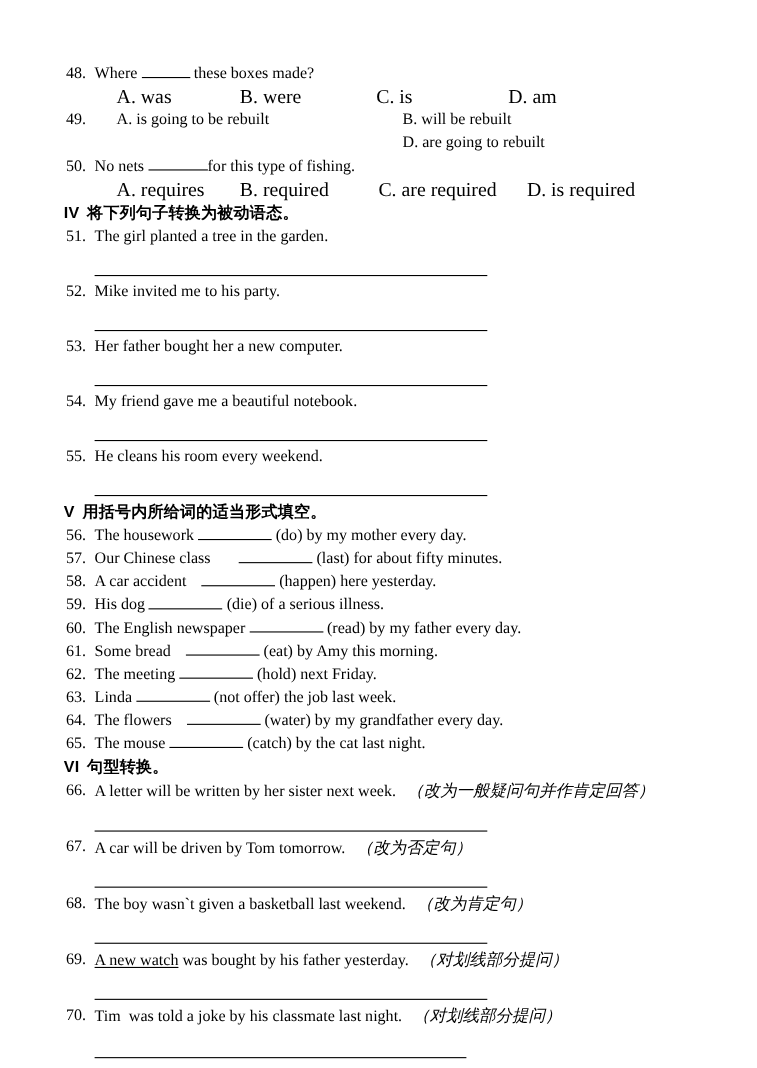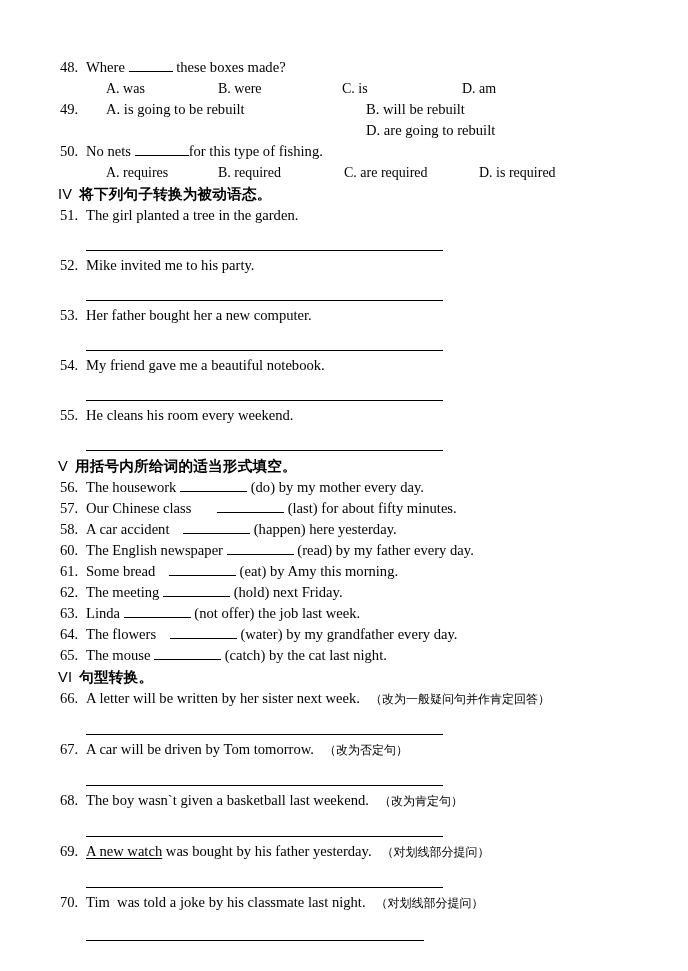--- a/index.html
+++ b/index.html
@@ -51,31 +51,31 @@
   .sec-head {
     font-family: "Liberation Sans", "DejaVu Sans", sans-serif;
     font-weight: bold;
     font-size: 14.6px;
     line-height: 22px;
     padding-left: 56px;
     letter-spacing: 0.2px;
   }
   .sec-head .rn {
     font-family: "Liberation Sans", "DejaVu Sans", sans-serif;
-    font-weight: normal;
+    font-weight: bold;
   }
   .sec-head .cn {
     margin-left: 7px;
   }
 
   
   .opts4 {
     position: relative;
     height: 21px;
-    font-size: 14px;
+    font-size: 18px;
     line-height: 21px;
   }
   .opts4 > span {
     position: absolute;
     top: 0;
     white-space: nowrap;
   }
   .opts4 .c0 { left: 104px; }
   .opts4 .c1 { left: 216px; }
   .opts4 .c2 { left: 340px; }
@@ -126,21 +126,22 @@
   }
   .blank.w5 { width: 44px; }
   .blank.w6 { width: 54px; }
   .blank.w7 { width: 67px; }
   .u-line {
     text-decoration: underline;
     text-underline-offset: 2px;
   }
   .cn-inline {
     font-family: "Liberation Sans", "DejaVu Sans", sans-serif;
-    font-size: 12px;
+    font-size: 15px;
+    font-style: italic;
   }
   .gap {
     display: inline-block;
     width: 22px;
   }
   .gap-s {
     display: inline-block;
     width: 10px;
   }
 </style>
@@ -235,20 +236,24 @@
   <div class="q-row">
     <span class="q-num">57.</span>
     <span class="q-text"><span>Our Chinese class </span><span class="gap"></span><span class="blank w7"></span><span> (last) for about fifty minutes.</span></span>
   </div>
 
   <div class="q-row">
     <span class="q-num">58.</span>
     <span class="q-text"><span>A car accident </span><span class="gap-s"></span><span class="blank w7"></span><span> (happen) here yesterday.</span></span>
   </div>
 
+  <div class="q-row">
+    <span class="q-num">59.</span>
+    <span class="q-text"><span>His dog </span><span class="blank w7"></span><span> (die) of a serious illness.</span></span>
+  </div>
 
   <div class="q-row">
     <span class="q-num">60.</span>
     <span class="q-text"><span>The English newspaper </span><span class="blank w7"></span><span> (read) by my father every day.</span></span>
   </div>
 
   <div class="q-row">
     <span class="q-num">61.</span>
     <span class="q-text"><span>Some bread </span><span class="gap-s"></span><span class="blank w7"></span><span> (eat) by Amy this morning.</span></span>
   </div>

